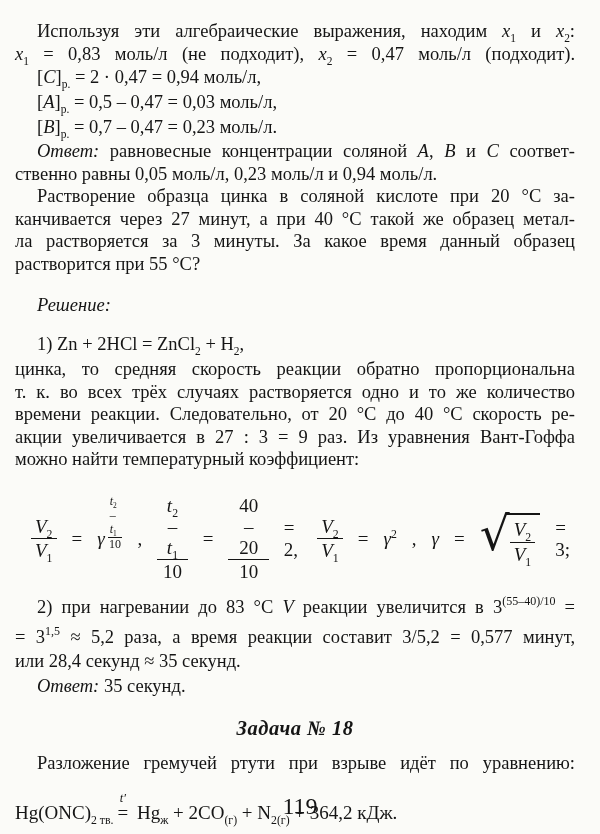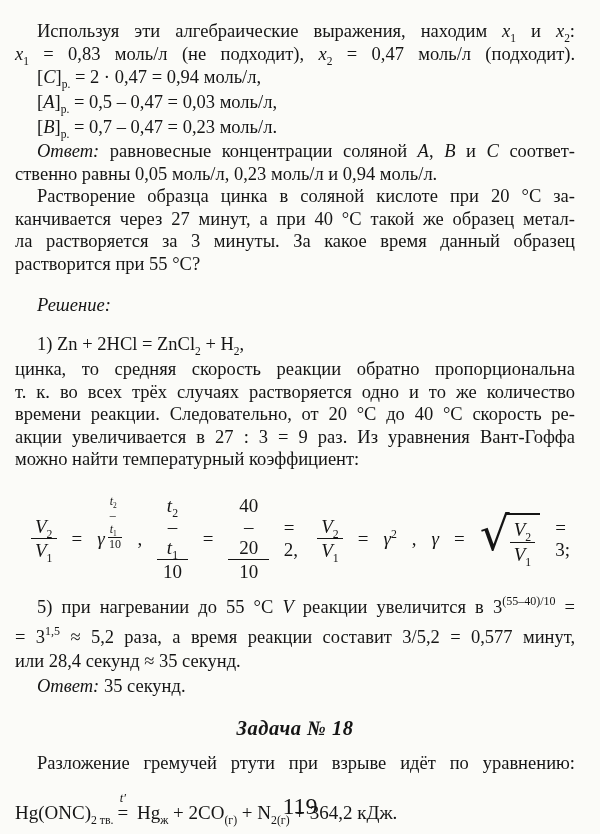--- a/index.html
+++ b/index.html
@@ -116,21 +116,21 @@
     <span class="sqrt">
         <span class="sqrt-sign">√</span>
         <span class="sqrt-body"><span class="frac">
             <span class="num"><i>V</i><sub>2</sub></span>
             <span class="den"><i>V</i><sub>1</sub></span>
           </span></span>
       </span>
     <span class="op">= 3;</span>
   </div>
 
-  <div class="t-line jl ind" style="line-height:24px;"><span>5) при нагревании до 55 °С </span><i>V</i><span> реакции увеличится в </span><span>3</span><span class="pow">(55–40)/10</span><span> =</span></div>
+  <div class="t-line jl ind" style="line-height:24px;"><span>2) при нагревании до 83 °С </span><i>V</i><span> реакции увеличится в </span><span>3</span><span class="pow">(55–40)/10</span><span> =</span></div>
 
   <div class="t-line jl" style="line-height:24px;"><span>= 3</span><span class="pow">1,5</span><span> ≈ 5,2 раза, а время реакции составит 3/5,2 = 0,577 минут,</span></div>
 
   <div class="t-line" style="line-height:24px;">или 28,4 секунд ≈ 35 секунд.</div>
 
   <div class="eq-line" style="line-height:26px;"><span class="answer-label">Ответ:</span><span> 35 секунд.</span></div>
 
   <div class="task-title title18">Задача № 18</div>
 
   <div class="t-line jl ind">Разложение гремучей ртути при взрыве идёт по уравнению:</div>

